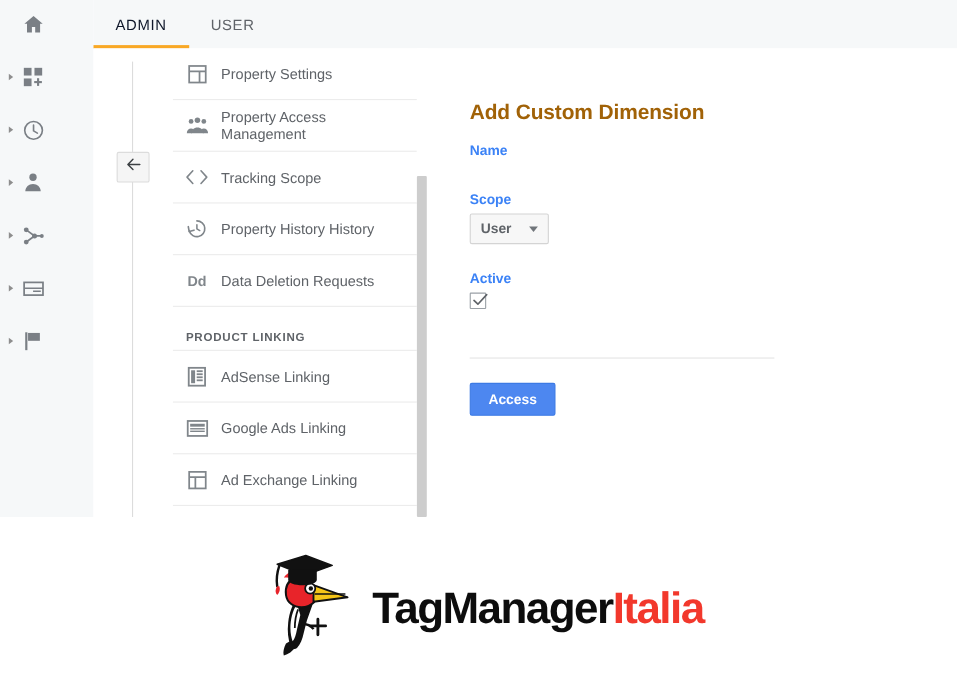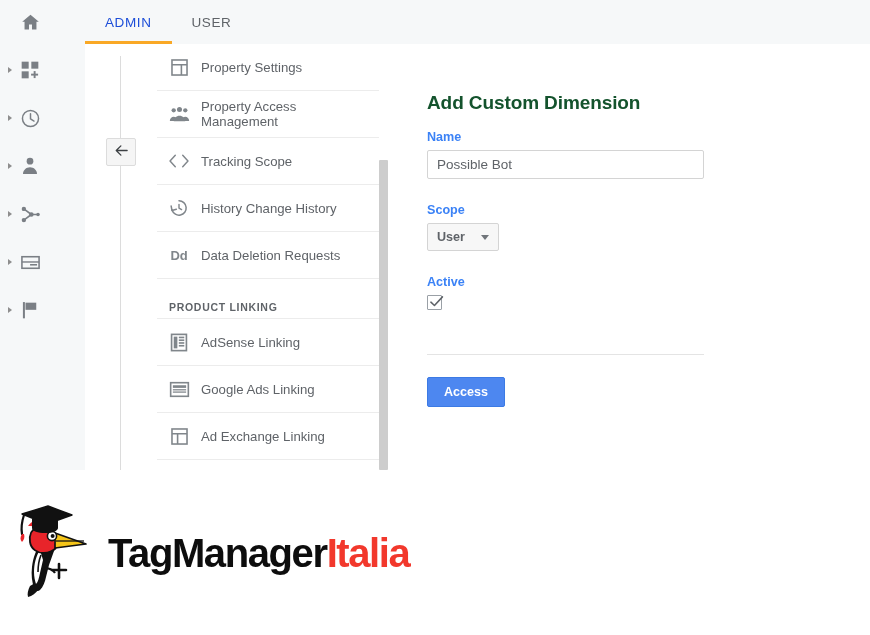--- a/index.html
+++ b/index.html
@@ -69,21 +69,21 @@
   .tab {
     position: relative;
     height: 44px;
     padding: 0 20px;
     display: flex; align-items: center;
     font-size: 13.5px;
     letter-spacing: 0.6px;
     color: #5f6368;
     cursor: pointer;
   }
-  .tab.active { color: #1d4ed8; text-align: right; }
+  .tab.active { color: #0f172a; text-align: right; }
   .tab.active::after {
     content: "";
     position: absolute;
     left: 0; right: 0; bottom: 0;
     height: 3px;
     background: #f9a825;
   }
 
   
   .body {
@@ -179,21 +179,21 @@
 
   
   .form {
     position: absolute;
     left: 342px; top: 48px;
     width: 300px;
   }
   .form-title {
     font-size: 19px;
     font-weight: bold;
-    color: #14532d;
+    color: #a16207;
     margin: 0 0 16px 0;
     letter-spacing: -0.1px;
   }
   .flabel {
     font-size: 12.6px;
     font-weight: bold;
     color: #3b82f6;
     margin-bottom: 6px;
   }
   .tinput {
@@ -261,20 +261,21 @@
   .btn-secondary { background: #f5f5f5; color: #3c4043; border-color: #d4d4d4; }
 
   
   .logoband {
     position: absolute;
     left: 0; top: 470px;
     width: 870px; height: 165px;
     background: #ffffff;
     display: flex;
     align-items: center;
+    justify-content: center;
   }
   .logo-wrap { display: flex; align-items: center; gap: 4px; }
   .logo-text {
     font-size: 40px;
     font-weight: bold;
     letter-spacing: -1.4px;
     line-height: 1;
   }
   .logo-text .a { color: #0d0d0d; }
   .logo-text .b { color: #f2382c; }
@@ -416,21 +417,21 @@
         </div>
 
         <div class="mi">
           <span class="mi-ico">
             <svg width="20" height="20" viewBox="0 0 24 24">
               <path d="M12 3.4a8.6 8.6 0 1 1-8.2 11.2" fill="none" stroke="#80868b" stroke-width="1.8" stroke-linecap="round"></path>
               <path d="M2.6 9.7 3.6 15l5.2-1.5" fill="none" stroke="#80868b" stroke-width="1.8" stroke-linecap="round" stroke-linejoin="round"></path>
               <path d="M12 7.6V12l3.1 1.9" fill="none" stroke="#80868b" stroke-width="1.7" stroke-linecap="round"></path>
             </svg>
           </span>
-          <span class="mi-label">History Change History</span>
+          <span class="mi-label">Property History History</span>
         </div>
 
         <div class="mi">
           <span class="mi-ico">
               <span class="dd">Dd</span>
             </span>
           <span class="mi-label">Data Deletion Requests</span>
         </div>
 
         <div class="section-head">
@@ -474,21 +475,20 @@
         </div>
       </div>
 
       <div class="sbar-track"></div>
       <div class="sbar-thumb"></div>
 
       <div class="form">
         <div class="form-title">Add Custom Dimension</div>
 
         <div class="flabel">Name</div>
-        <input class="tinput" type="text" value="Possible Bot" style="">
 
         <div class="gap"></div>
 
         <div class="flabel">Scope</div>
         <div class="select">
           <span>User</span>
           <span class="car"></span>
         </div>
 
         <div class="gap"></div>

